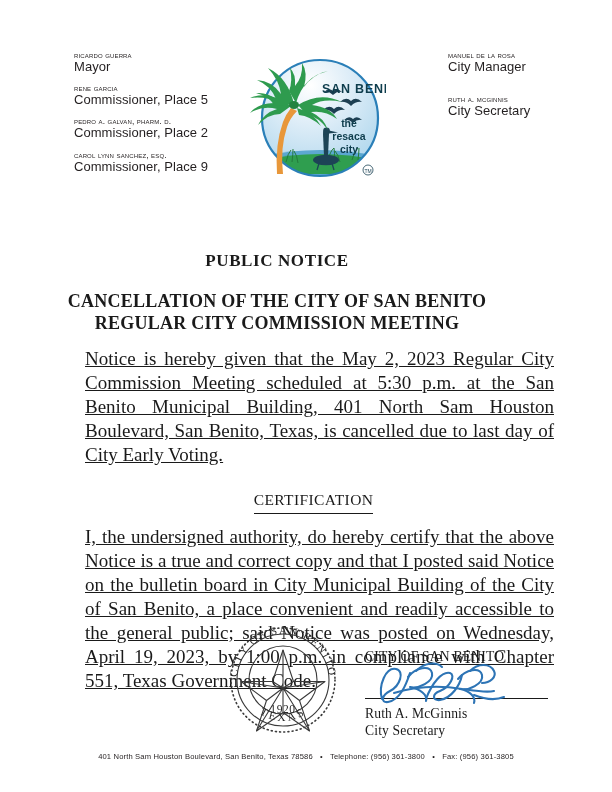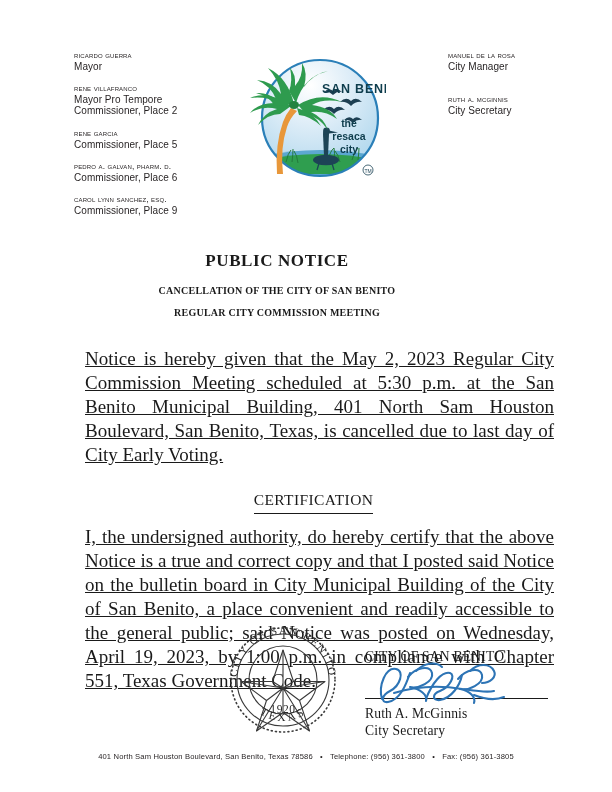--- a/index.html
+++ b/index.html
@@ -47,21 +47,21 @@
     font-size: 8.3px;
     font-weight: normal;
     letter-spacing: 0.15px;
     line-height: 11px;
     font-variant: small-caps;
     text-transform: lowercase;
     white-space: nowrap;
   }
   .official-name::first-letter { font-size: 8.3px; }
   .official-role {
-    font-size: 10px;
+    font-size: 13px;
     line-height: 11.2px;
     letter-spacing: 0.05px;
     white-space: nowrap;
   }
   .official-role + .official-role { margin-top: 0; }
 
   
   .logo-wrap {
     position: absolute;
     left: 228px;
@@ -79,22 +79,22 @@
     width: 554px;
     text-align: center;
   }
   .title-main {
     font-size: 17px;
     font-weight: bold;
     letter-spacing: 0.6px;
     line-height: 22px;
   }
   .title-sub {
-    margin-top: 8px;
-    font-size: 10px;
+    margin-top: 18px;
+    font-size: 18px;
     font-weight: bold;
     letter-spacing: 0.25px;
     line-height: 22px;
     text-align: center;
   }
 
   
   .body-block {
     position: absolute;
     left: 73px;
@@ -198,31 +198,26 @@
 <body>
 
 <div class="letterhead">
 
   <div class="officials-col officials-left">
     <div class="official">
       <div class="official-name">Ricardo Guerra</div>
       <div class="official-role">Mayor</div>
     </div>
     <div class="official">
-      <div class="official-name">Rene Villafranco</div>
-      <div class="official-role">Mayor Pro Tempore</div>
-      <div class="official-role">Commissioner, Place 2</div>
-    </div>
-    <div class="official">
       <div class="official-name">Rene Garcia</div>
       <div class="official-role">Commissioner, Place 5</div>
     </div>
     <div class="official">
       <div class="official-name">Pedro A. Galvan, Pharm. D.</div>
-      <div class="official-role">Commissioner, Place 6</div>
+      <div class="official-role">Commissioner, Place 2</div>
     </div>
     <div class="official">
       <div class="official-name">Carol Lynn Sanchez, Esq.</div>
       <div class="official-role">Commissioner, Place 9</div>
     </div>
   </div>
 
   <div class="officials-col officials-right">
     <div class="official" style="margin-bottom:22px;">
       <div class="official-name">Manuel De La Rosa</div>

